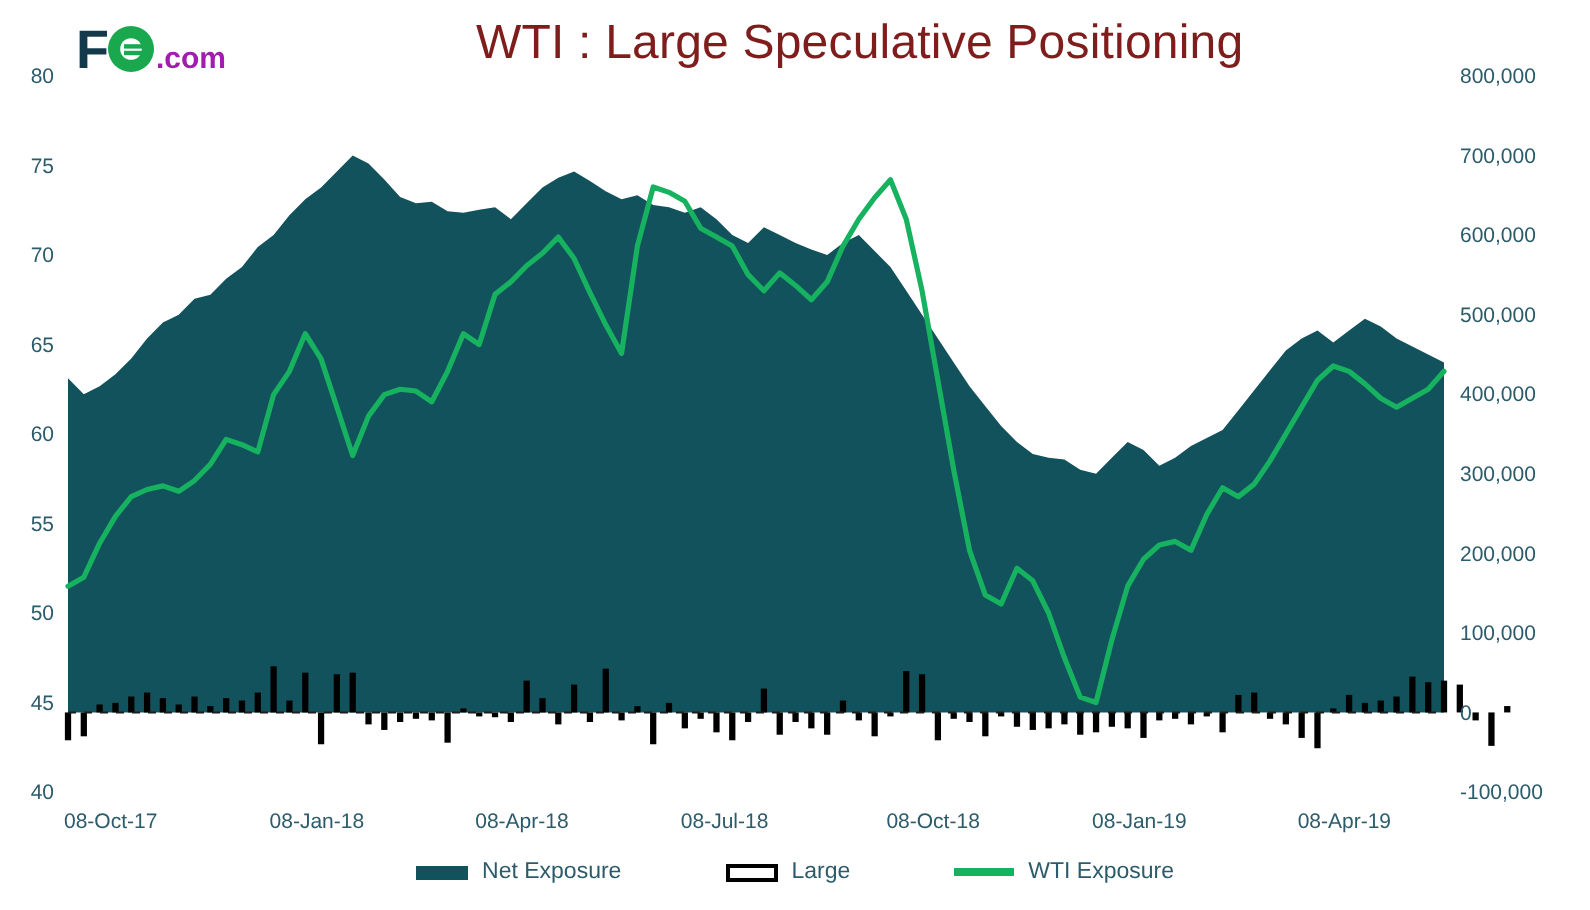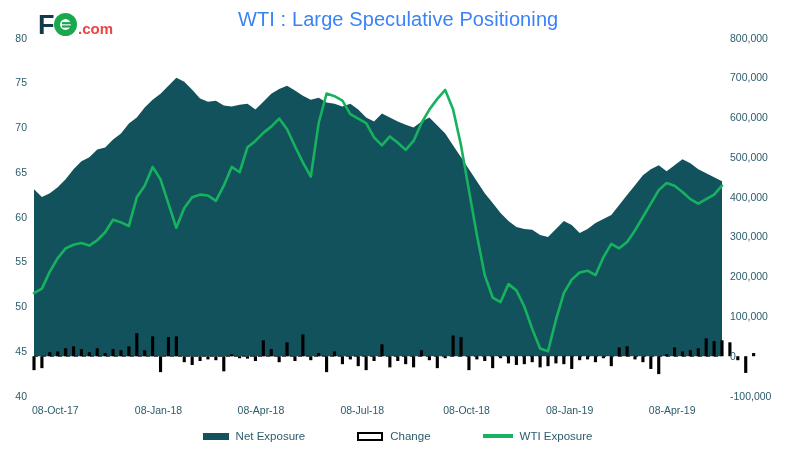--- a/index.html
+++ b/index.html
@@ -44,28 +44,28 @@
     display: inline-block;
     position: relative;
     width: 23px;
     height: 23px;
     margin: 0 0px;
     transform: translateY(2px);
   }
   .logo-dotcom {
     font-size: 15px;
     font-weight: bold;
-    color: #ef4444;
+    color: #a21caf;
     margin-left: 1px;
   }
   .chart-title {
     position: absolute;
     left: 238px; top: 8px;
-    font-size: 20px;
-    color: #3b82f6;
+    font-size: 24px;
+    color: #7f1d1d;
     letter-spacing: 0.1px;
     white-space: nowrap;
   }
 
   
   .chart-wrap {
     position: absolute;
     left: 0; top: 0;
     width: 795px;
     height: 455px;
@@ -278,21 +278,21 @@
     </svg>
   </div>
 
   <div class="legend">
     <div class="legend-item">
       <span class="sw-area"></span>
       <span class="legend-text">Net Exposure</span>
     </div>
     <div class="legend-item">
       <span class="sw-bar"></span>
-      <span class="legend-text">Change</span>
+      <span class="legend-text">Large</span>
     </div>
     <div class="legend-item">
       <span class="sw-line"></span>
       <span class="legend-text">WTI Exposure</span>
     </div>
   </div>
 
 </div>
 
 </body></html>

